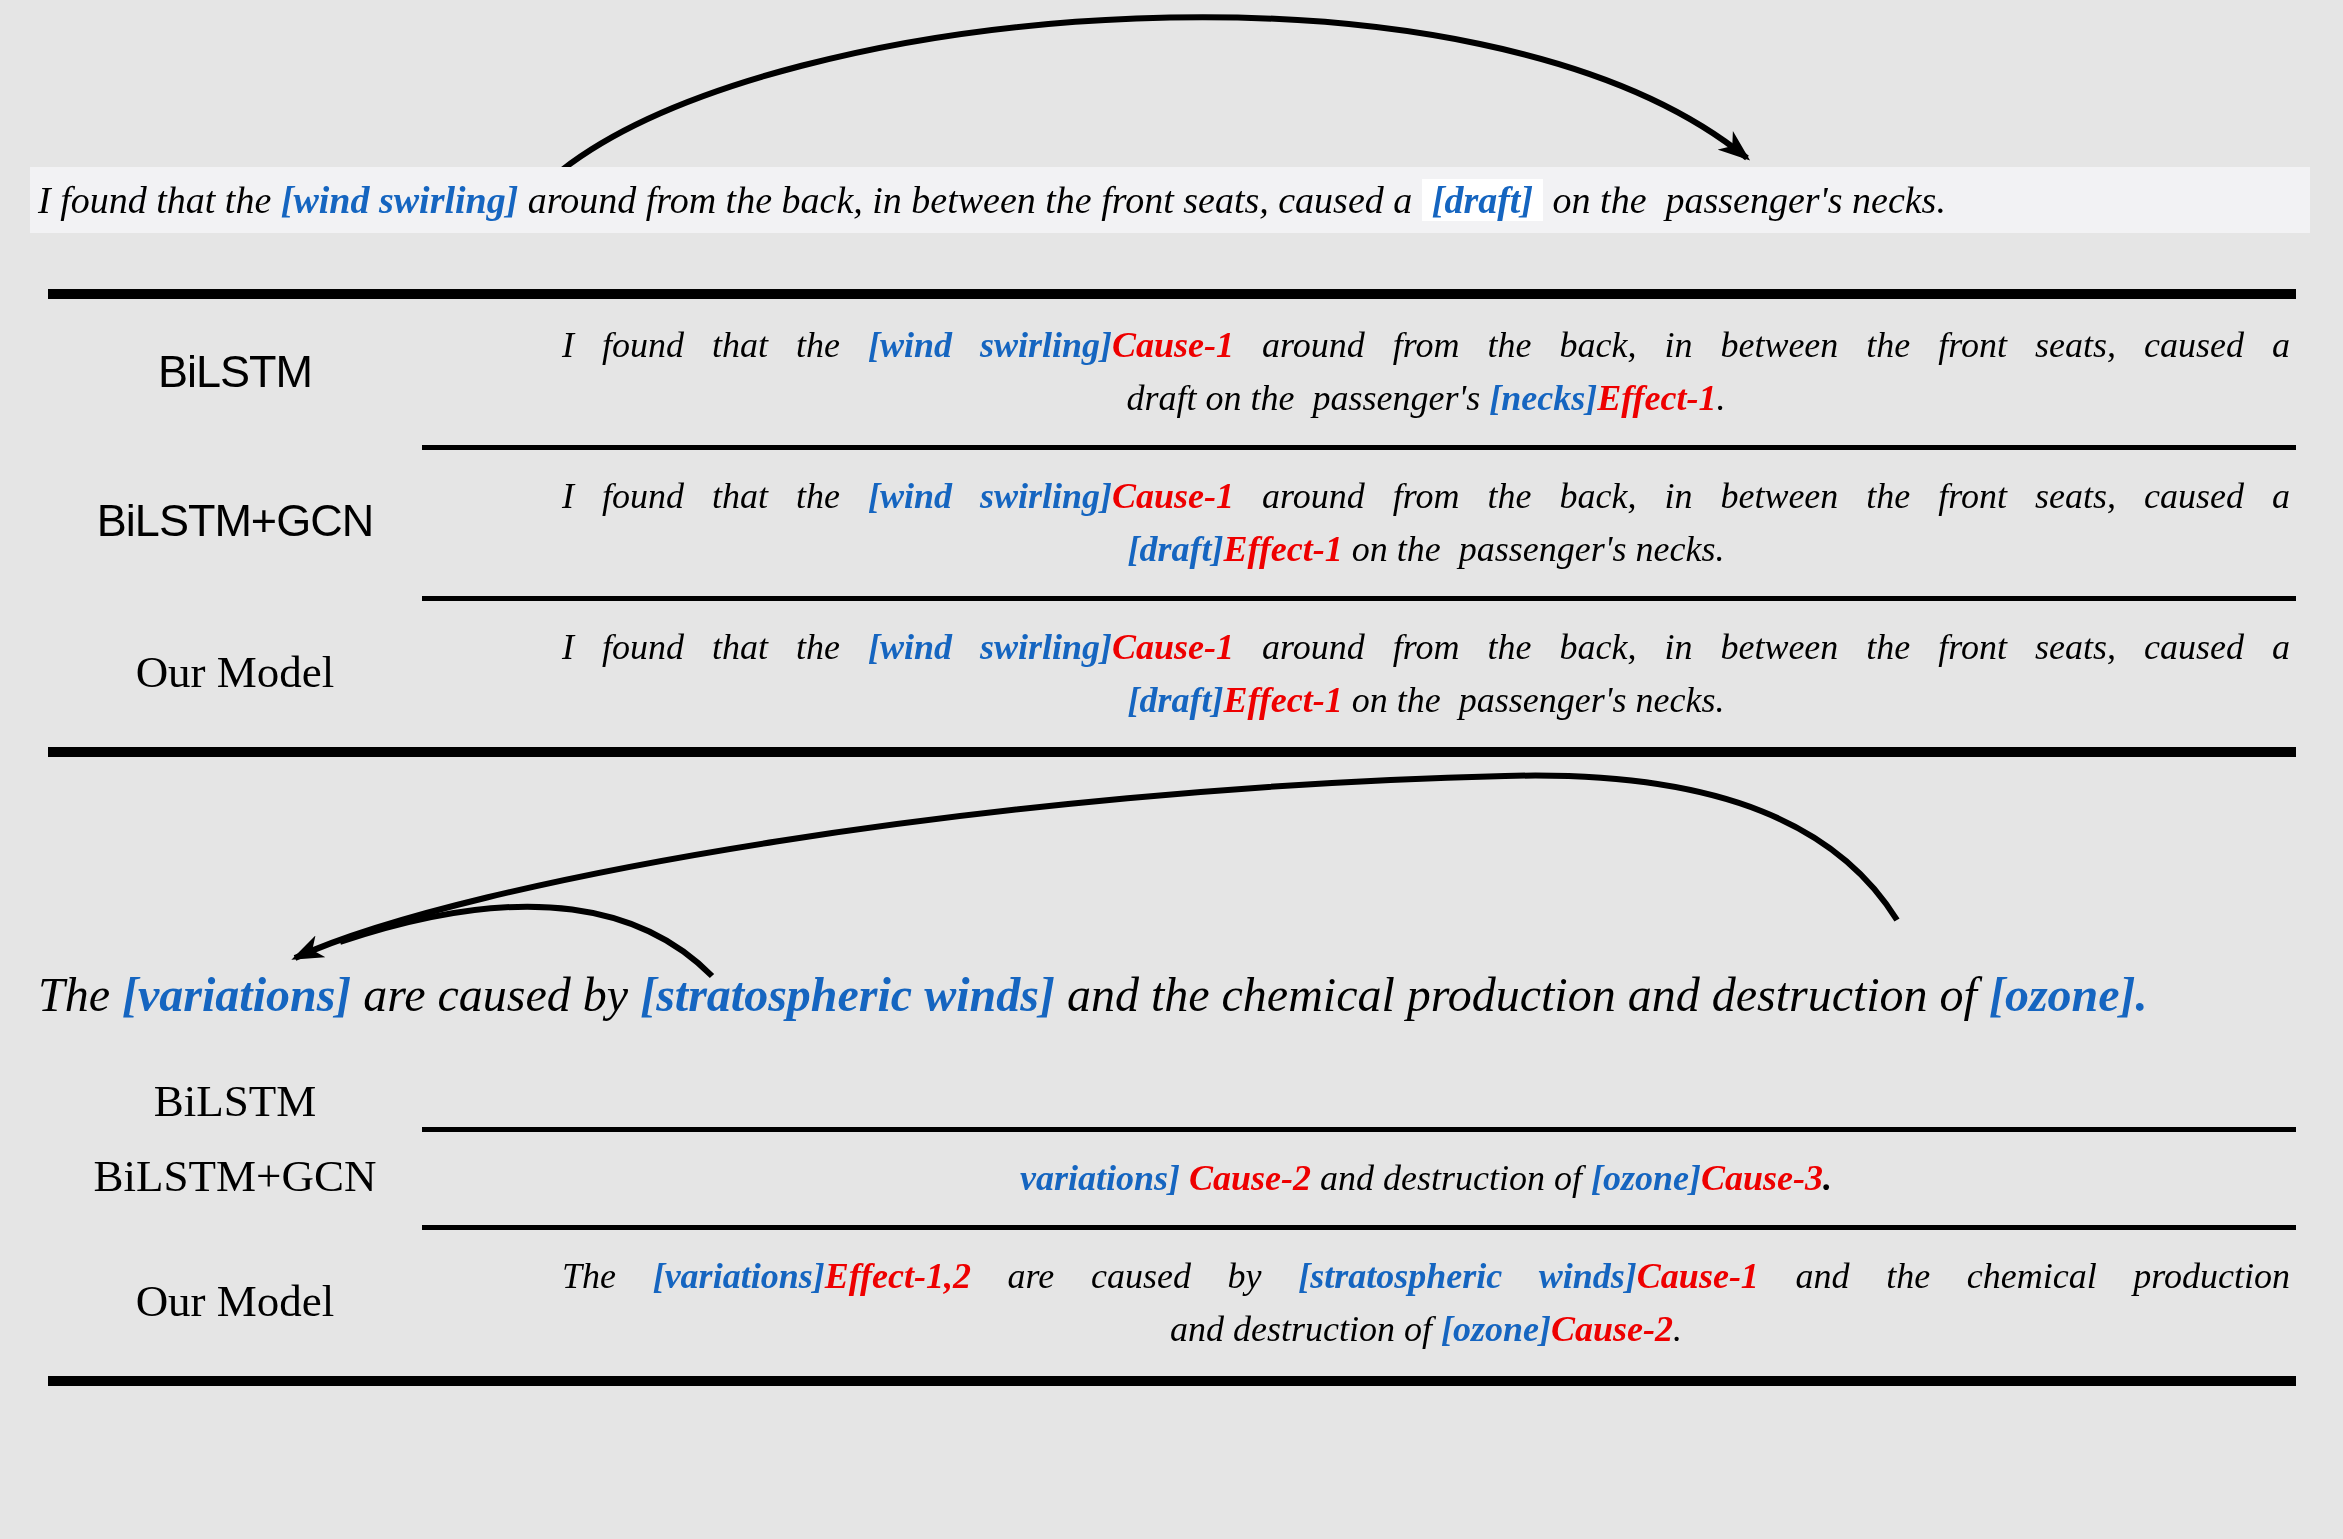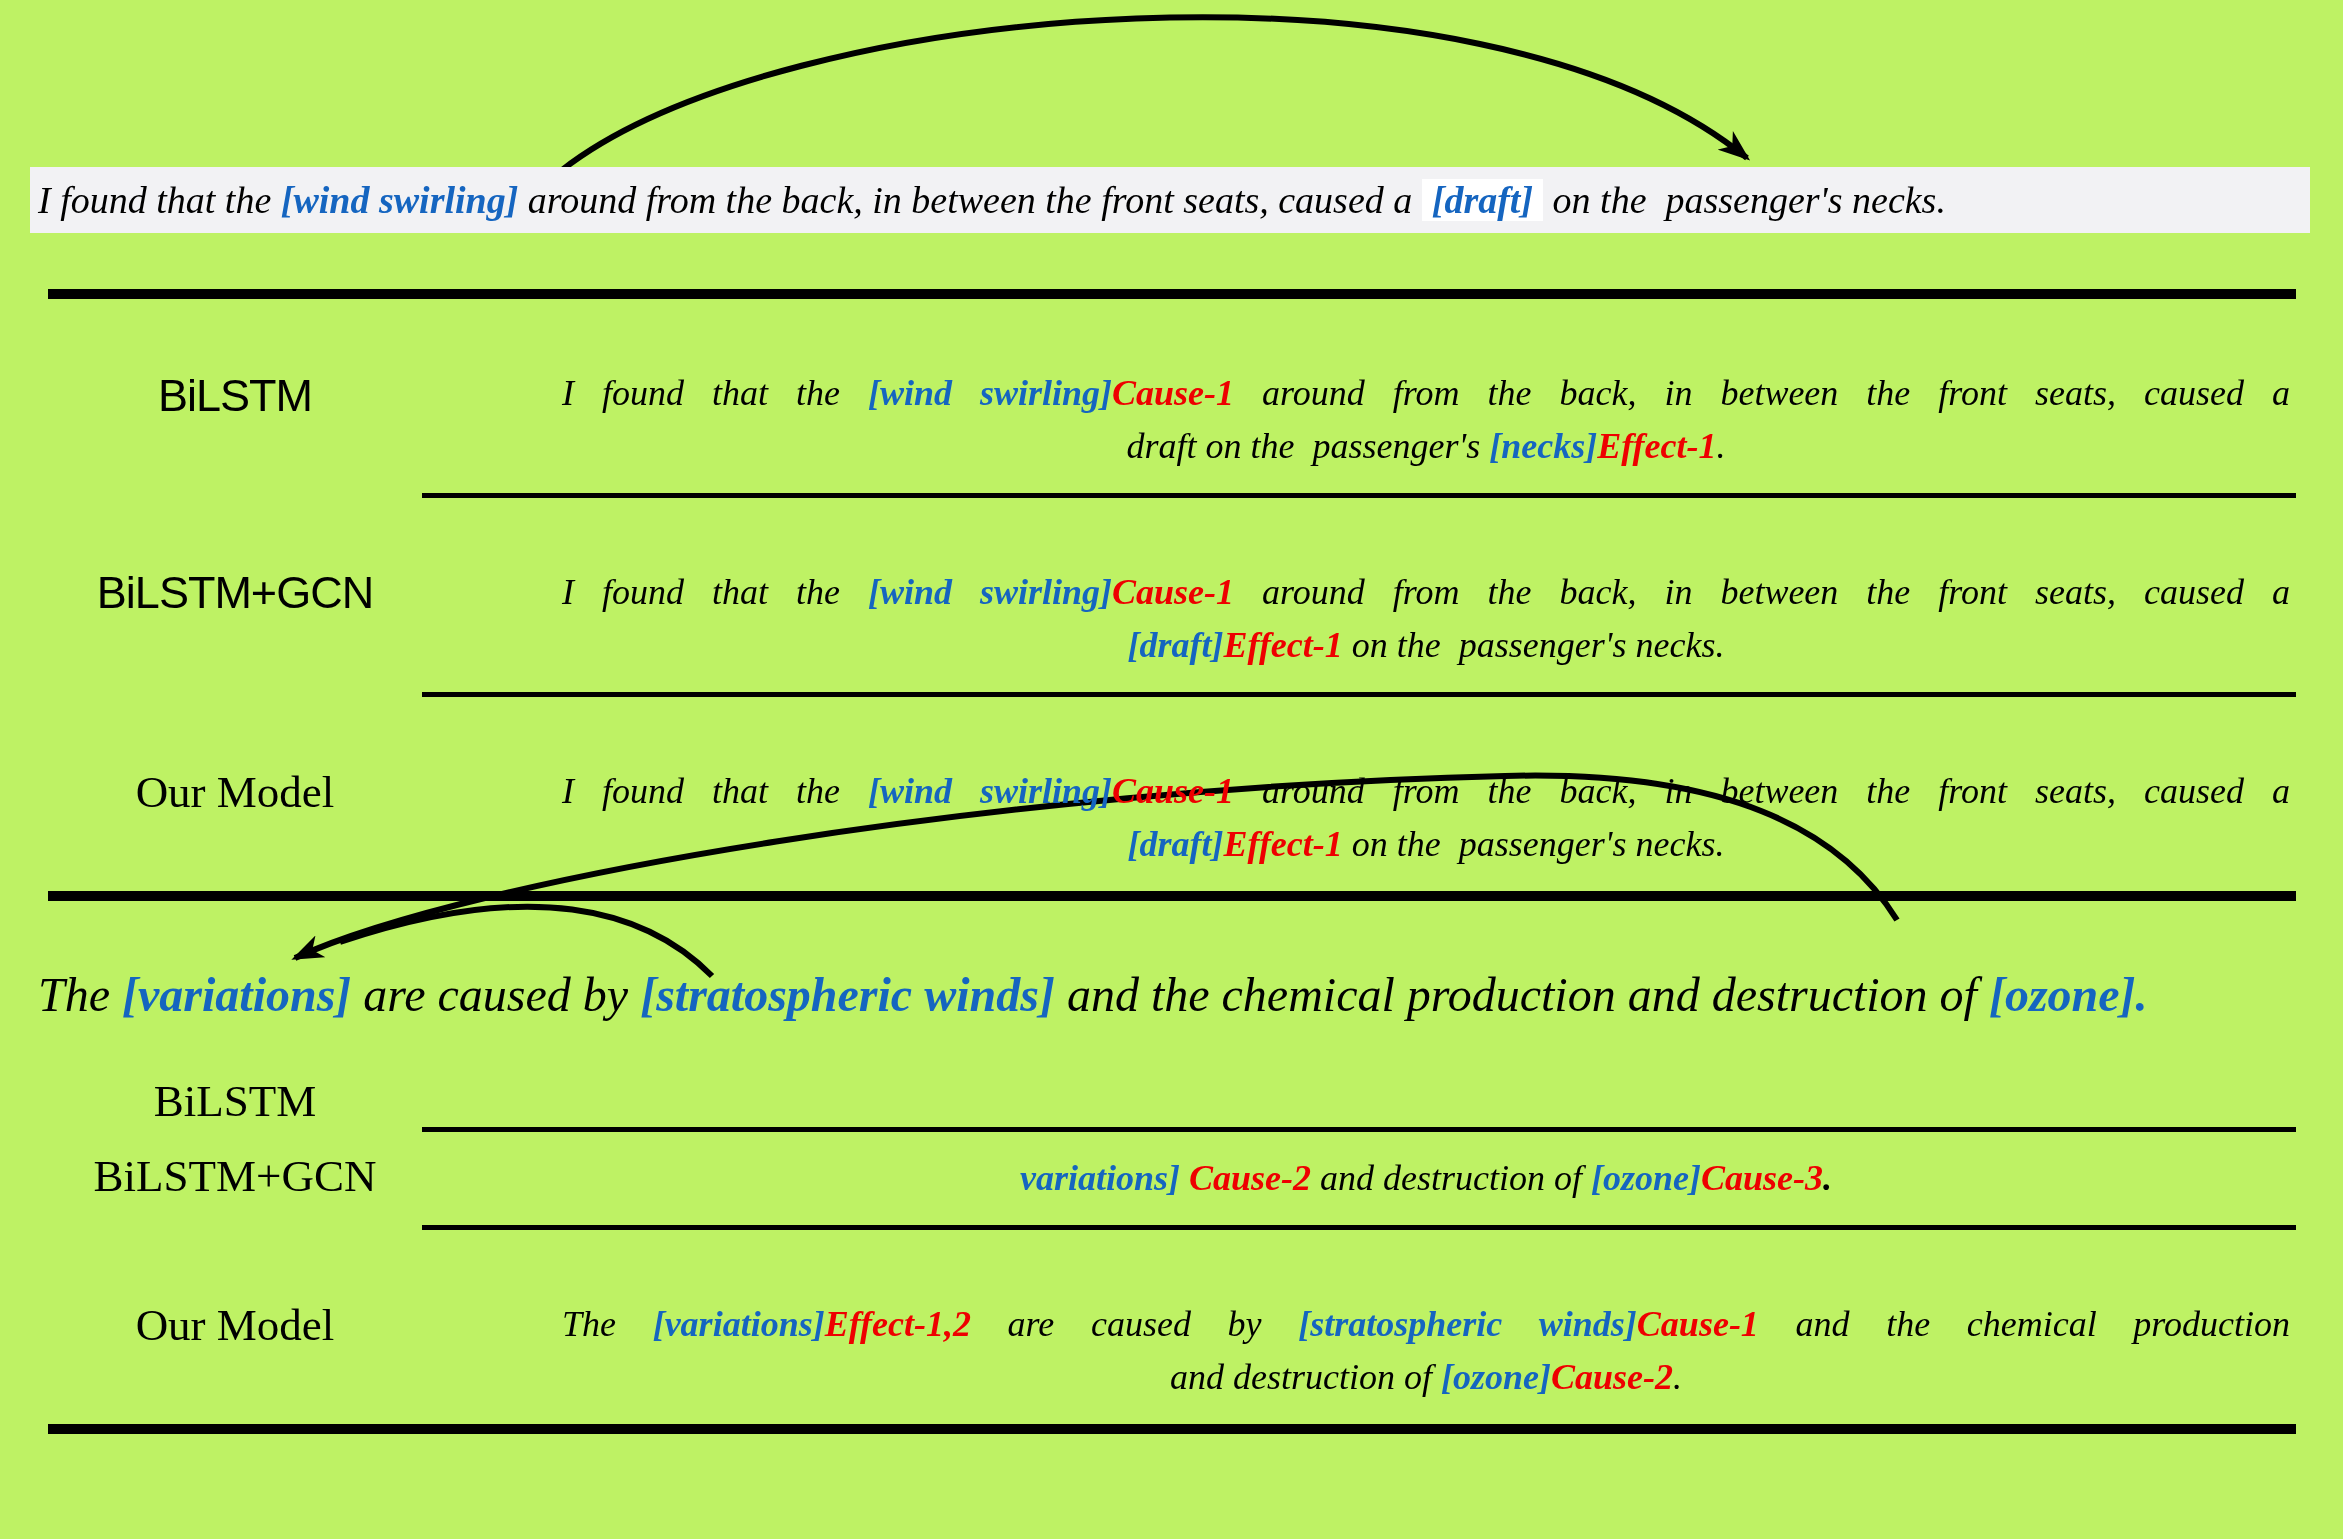--- a/index.html
+++ b/index.html
@@ -1,16 +1,16 @@
 <!DOCTYPE html>
 <html style="--blue: #1565C0; --red: #EE0000; --black: #000000; --highlight: #F2F2F4;"><head>
 <meta charset="utf-8">
 <style>
   html,body{margin:0;padding:0;background:#fff;}
-  #canvas{position:relative;width:2343px;height:1539px;background:#bef264;overflow:hidden;
+  #canvas{position:relative;width:2343px;height:1539px;background:#e5e5e5;overflow:hidden;
           font-family:"Liberation Serif",serif;color:#000;}
   .overlay{position:absolute;left:0;top:0;pointer-events:none;}
   .overlay path{stroke:#000;stroke-width:6;fill:none;}
   #ah path{fill:#000;stroke:none;}
 
   
   .sent{position:absolute;font-style:italic;white-space:nowrap;}
   #sentence1{left:30px;right:33px;top:167px;height:66px;line-height:66px;
              font-size:38px;background:var(--highlight);padding-left:8px;}
   #sentence2{left:38px;right:30px;top:962px;height:66px;line-height:66px;font-size:48px;}
@@ -20,21 +20,21 @@
   #table1{top:289px;border-top:10px solid #000;border-bottom:10px solid #000;}
   #table2{top:1075px;border-bottom:10px solid #000;}
   .trow{display:flex;align-items:stretch;}
   .label{width:374px;display:flex;align-items:center;justify-content:center;
          font-weight:normal;font-size:45px;}
   .sans .label{font-family:"Liberation Sans",sans-serif;letter-spacing:-1px;}
   .serif .label{font-family:"Liberation Serif",serif;}
   .cell{flex:1;padding:20px 6px 20px 140px;font-style:italic;font-size:36px;line-height:53px;}
   .trow + .trow .cell{border-top:5px solid #000;}
   .line{text-align:center;}
-  .line.j{text-align:justify;text-align-last:justify;-moz-text-align-last:justify;text-justify:inter-word;margin-top:48px;}
+  .line.j{text-align:justify;text-align-last:justify;-moz-text-align-last:justify;text-justify:inter-word;}
 
   
   .seg-plain{color:#000;}
   .seg-bold{color:#000;font-weight:bold;}
   .seg-blue{color:var(--blue);font-weight:bold;}
   .seg-red{color:var(--red);font-weight:bold;}
   .seg-bluewhite{color:var(--blue);font-weight:bold;background:#fff;padding:0 10px;}
 </style>
 </head>
 <body>

